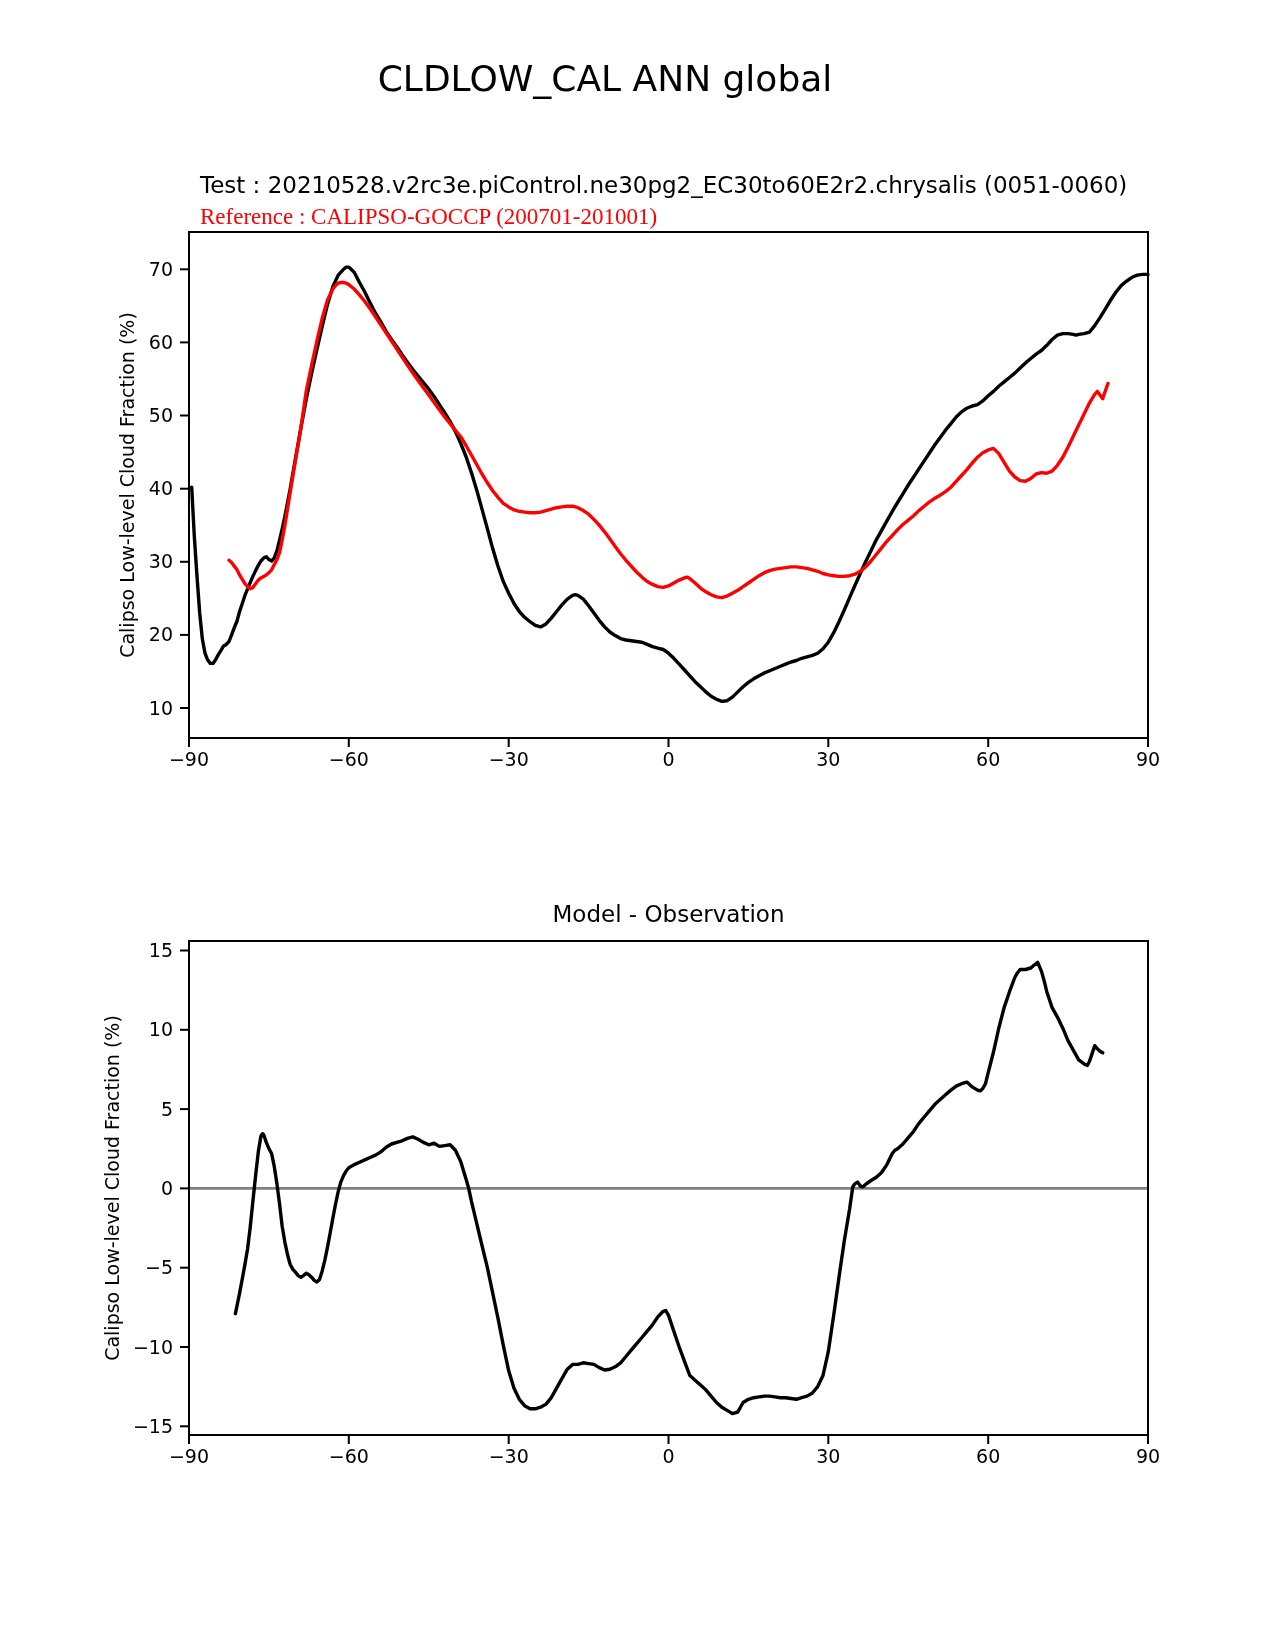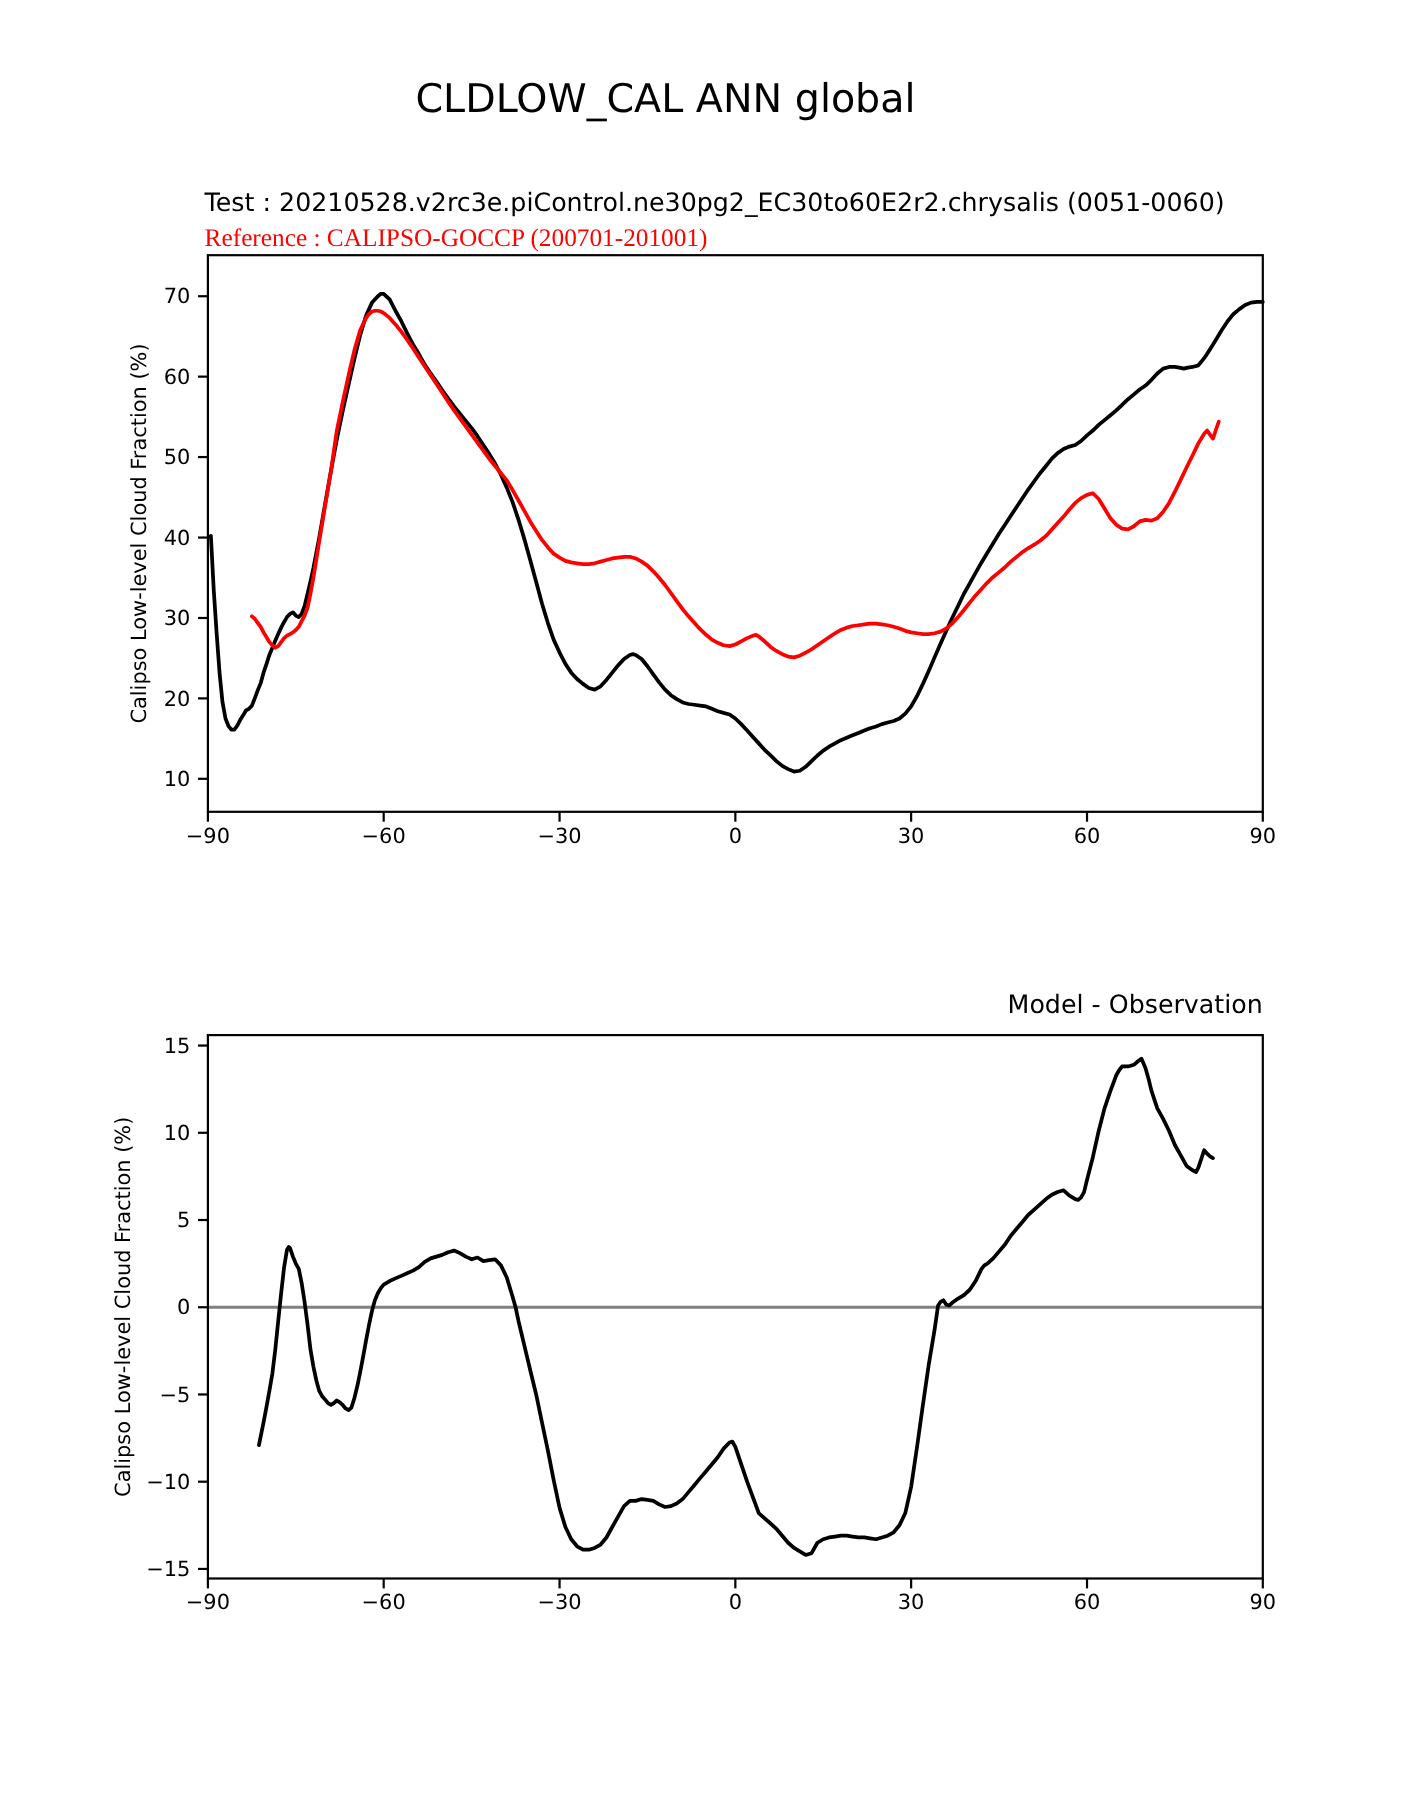--- a/index.html
+++ b/index.html
@@ -1,22 +1,22 @@
 <!DOCTYPE html>
 <html><head>
 <meta charset="utf-8">
 <style>
   html,body{margin:0;padding:0;background:#ffffff;}
   body{width:1275px;height:1650px;position:relative;font-family:"DejaVu Sans",sans-serif;color:#000;}
   .abs{position:absolute;}
-  .suptitle{top:70px;left:0;width:1210px;text-align:center;font-size:36px;white-space:nowrap;}
-  .subline{left:186px;font-size:23px;white-space:nowrap;}
+  .suptitle{top:58px;left:0;width:1210px;text-align:center;font-size:36px;white-space:nowrap;}
+  .subline{left:200px;font-size:23px;white-space:nowrap;}
   .subline.test{top:172px;color:#000000;}
   .subline.ref{top:204px;color:#ff0000;font-family:Liberation Serif, serif;}
-  .chart2title{left:189px;width:959px;top:901px;text-align:right;font-size:23px;}
+  .chart2title{left:189px;width:959px;top:901px;text-align:center;font-size:23px;}
   .ylab{font-size:19px;white-space:nowrap;transform:translate(-50%,-50%) rotate(-90deg);}
   #ylab1{left:127px;top:485px;}
   #ylab2{left:112px;top:1188px;}
   svg.chart{position:absolute;overflow:visible;}
   #chart-top{left:189px;top:232px;}
   #chart-bottom{left:189px;top:941px;}
   text.tick{font-family:"DejaVu Sans",sans-serif;font-size:19px;fill:#000;}
 </style>
 </head>
 <body>

